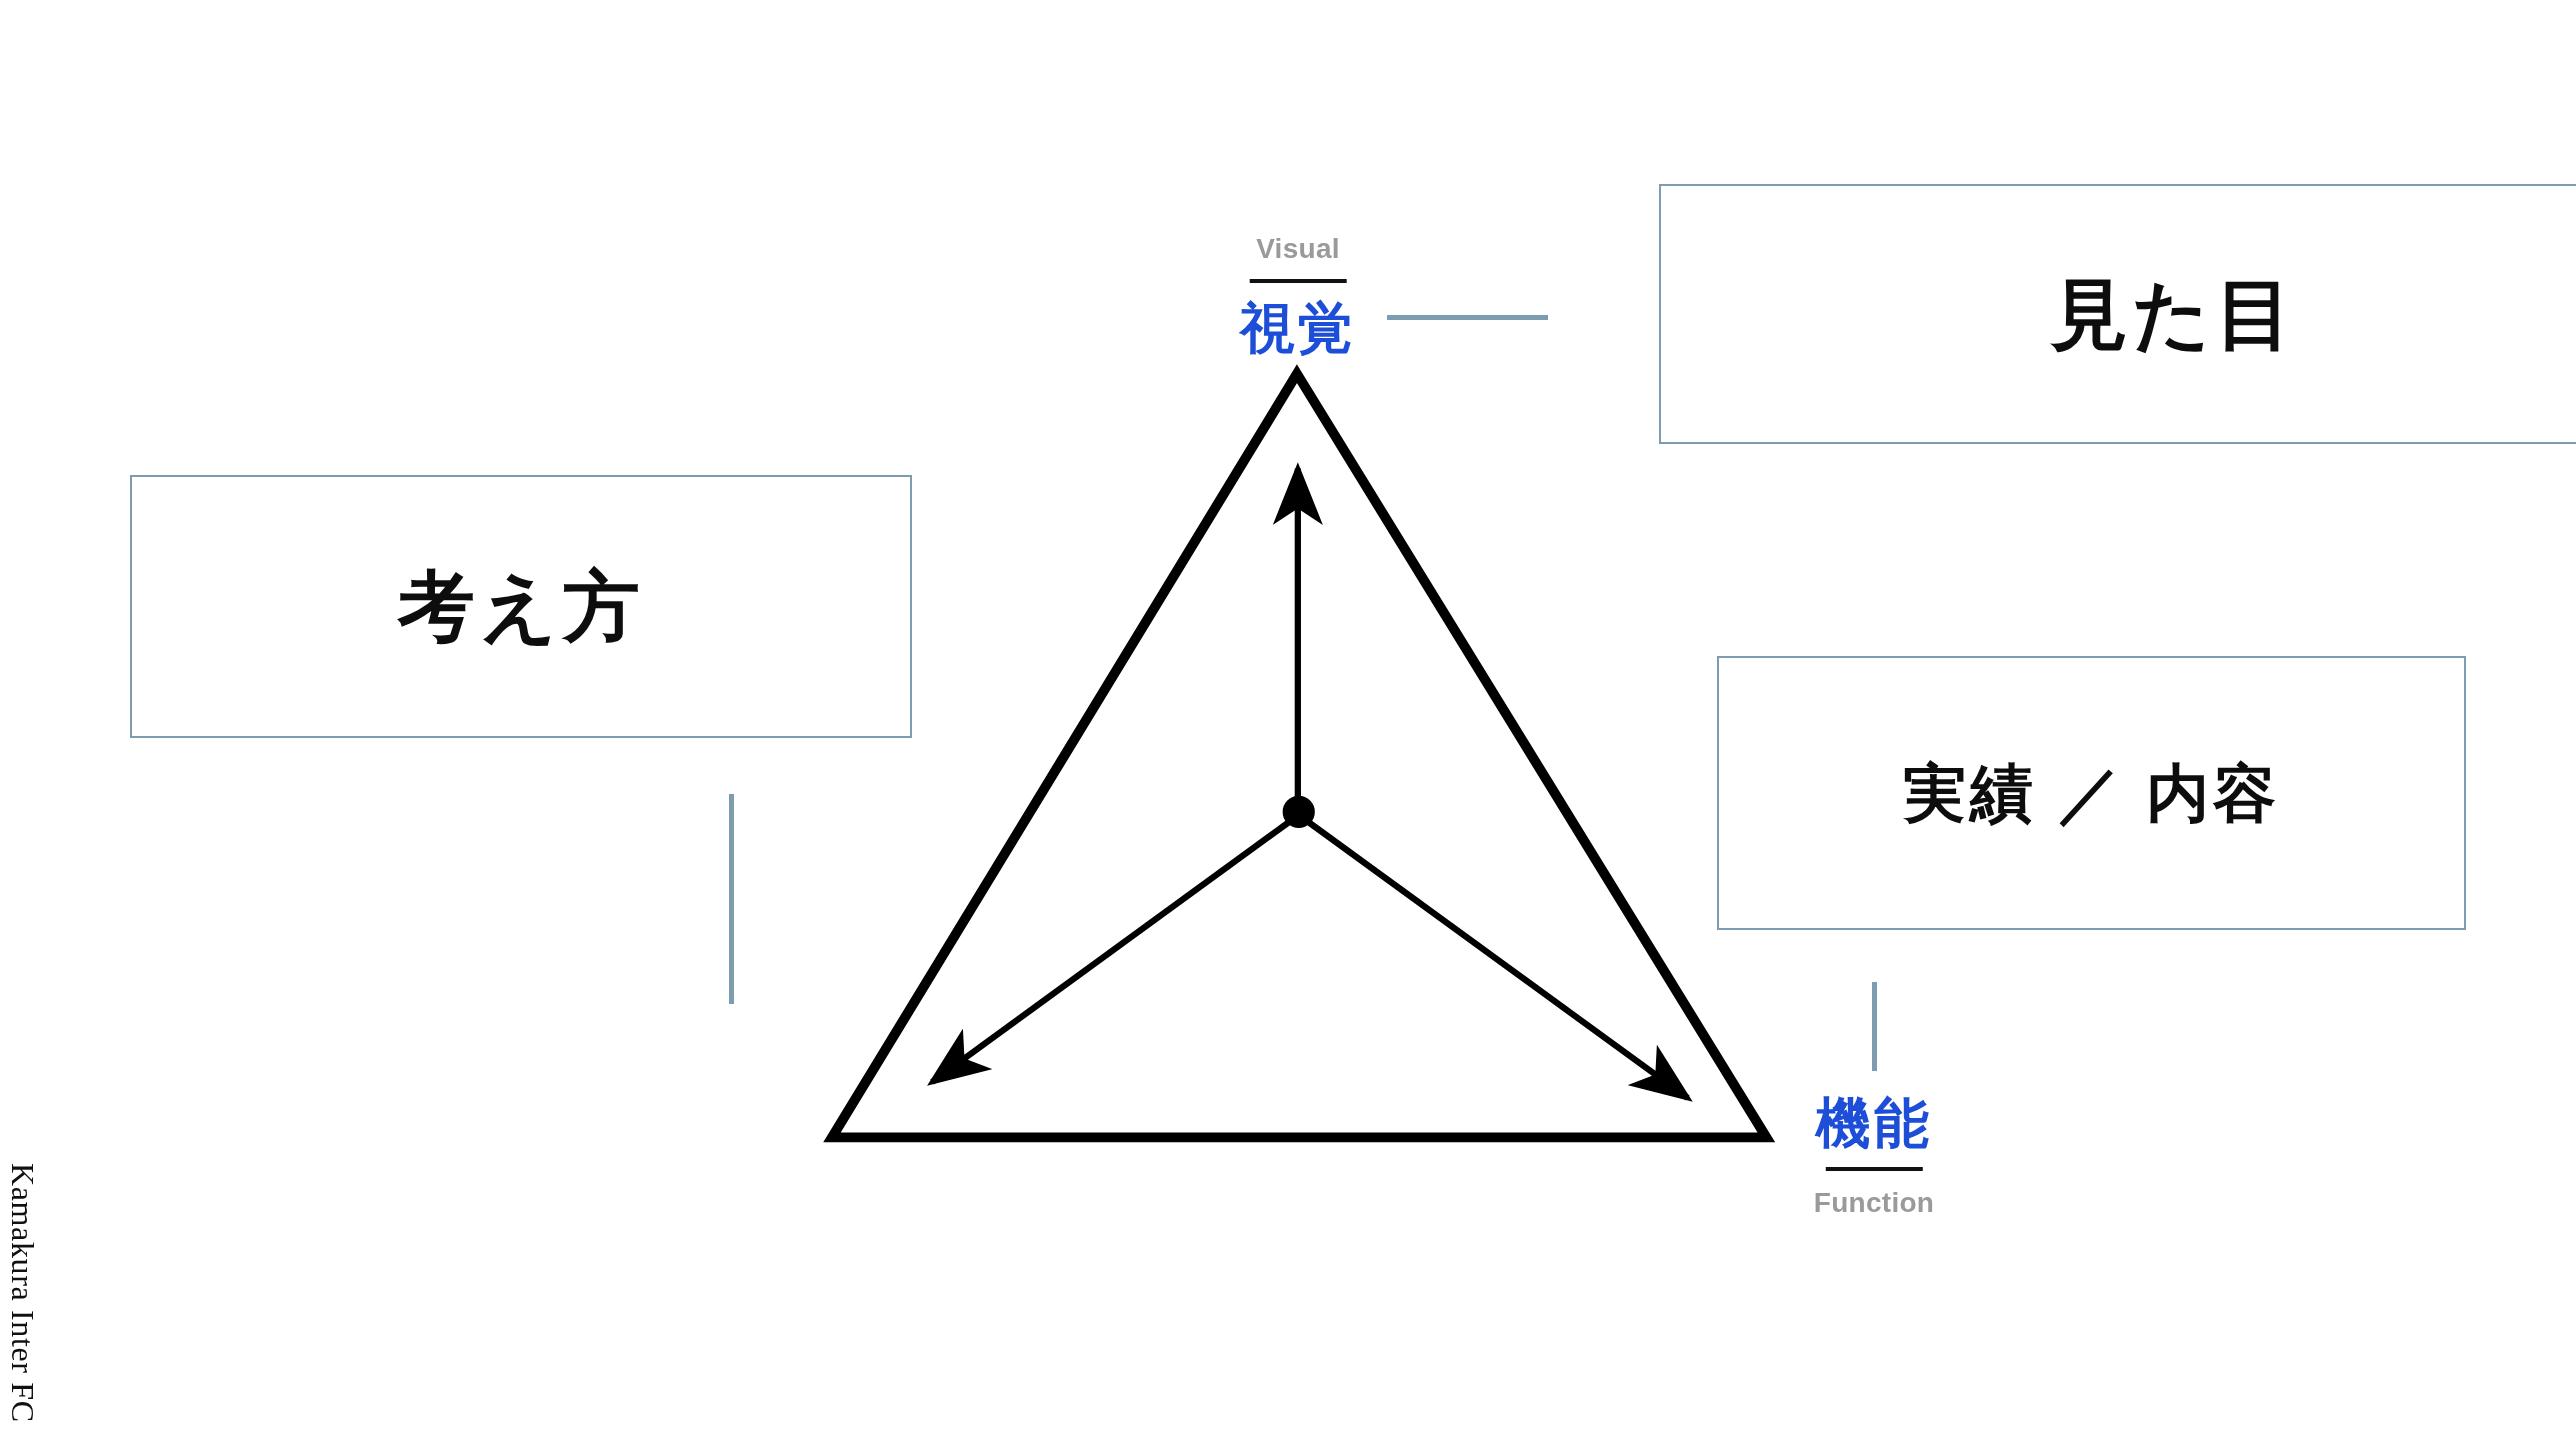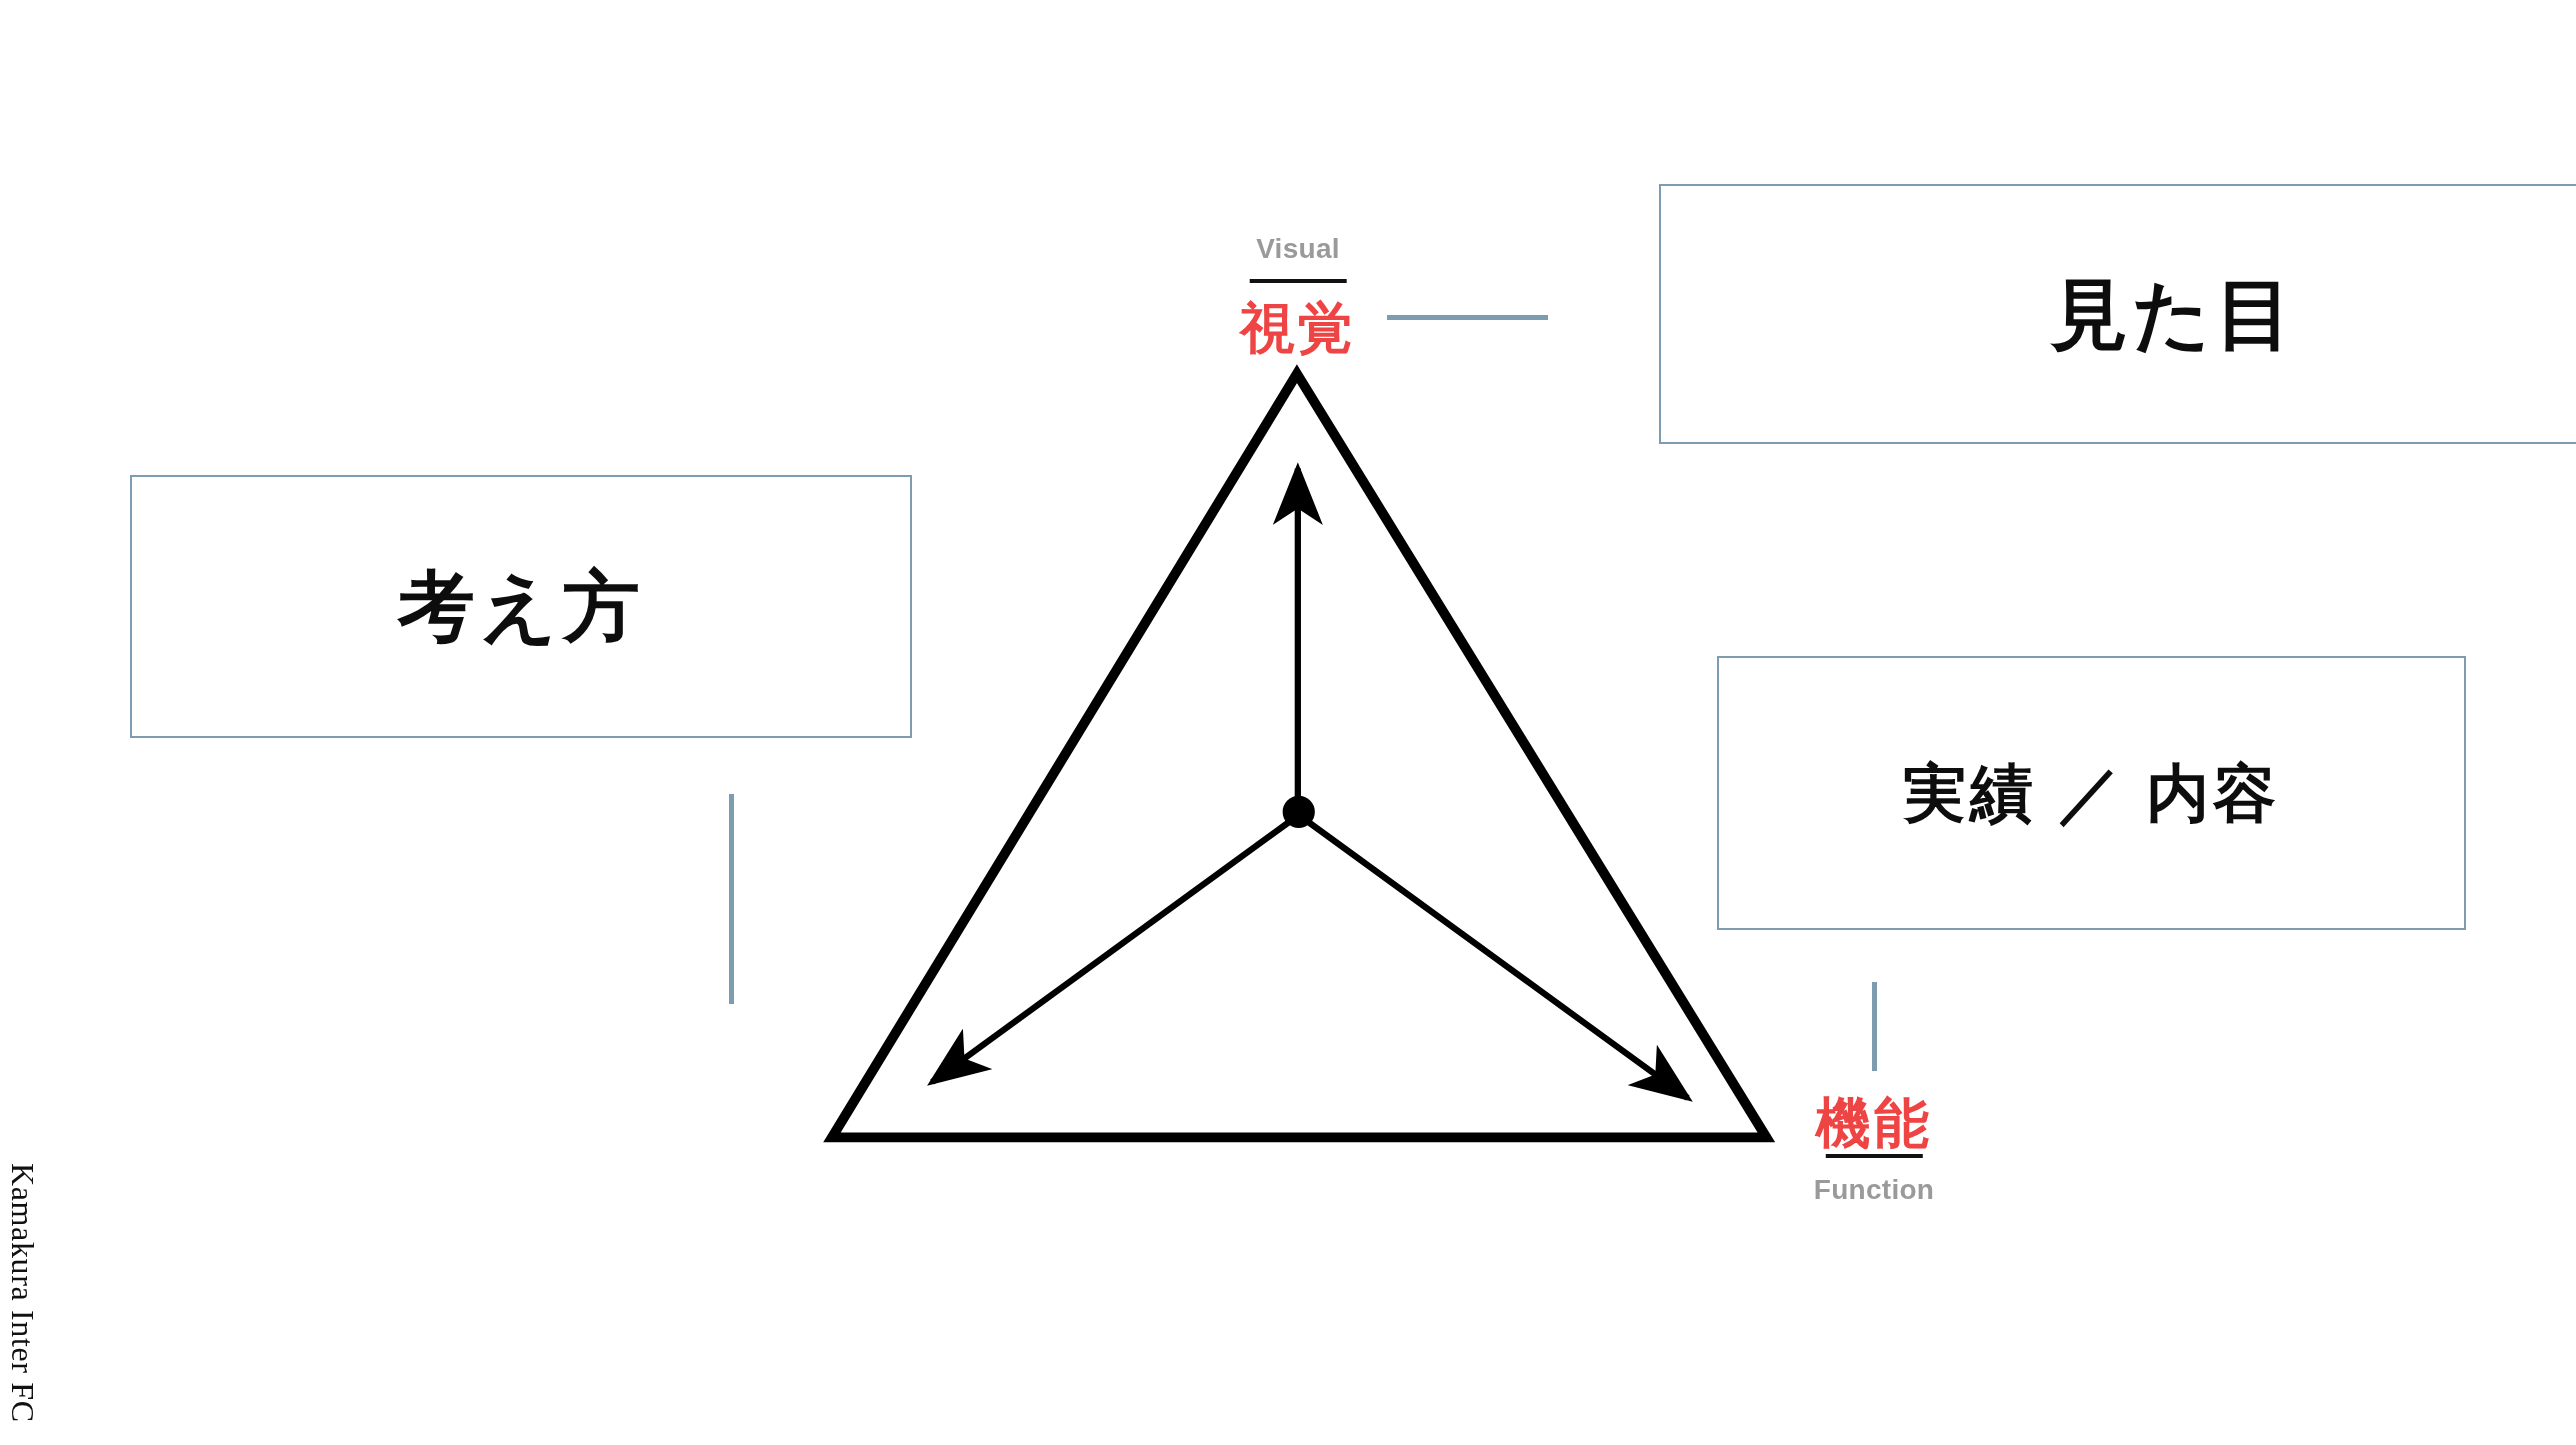--- a/index.html
+++ b/index.html
@@ -88,21 +88,21 @@
   
   .vertex-label {
     position: absolute;
     display: flex;
     flex-direction: column;
     align-items: center;
     line-height: 1;
   }
   .vertex-label .jp {
     font-weight: bold;
-    color: #ef4444;
+    color: #1d4ed8;
     font-size: 55px;
     letter-spacing: 0.06em;
     white-space: nowrap;
   }
   .vertex-label .en {
     font-weight: bold;
     color: #9a9a9a;
     font-size: 28px;
     letter-spacing: 0.01em;
     white-space: nowrap;
@@ -128,21 +128,21 @@
     transform: translateX(-50%);
   }
   #label-philosophy .jp { margin-bottom: 18px; }
   #label-philosophy .rule { margin-bottom: 18px; }
 
   #label-function {
     left: 1874px;
     top: 1096px;
     transform: translateX(-50%);
   }
-  #label-function .jp { margin-bottom: 3px; }
+  #label-function .jp { margin-bottom: 16px; }
   #label-function .rule { margin-bottom: 18px; }
 
   
   #diagram-svg {
     position: absolute;
     left: 0;
     top: 0;
     width: 2576px;
     height: 1445px;
     pointer-events: none;

